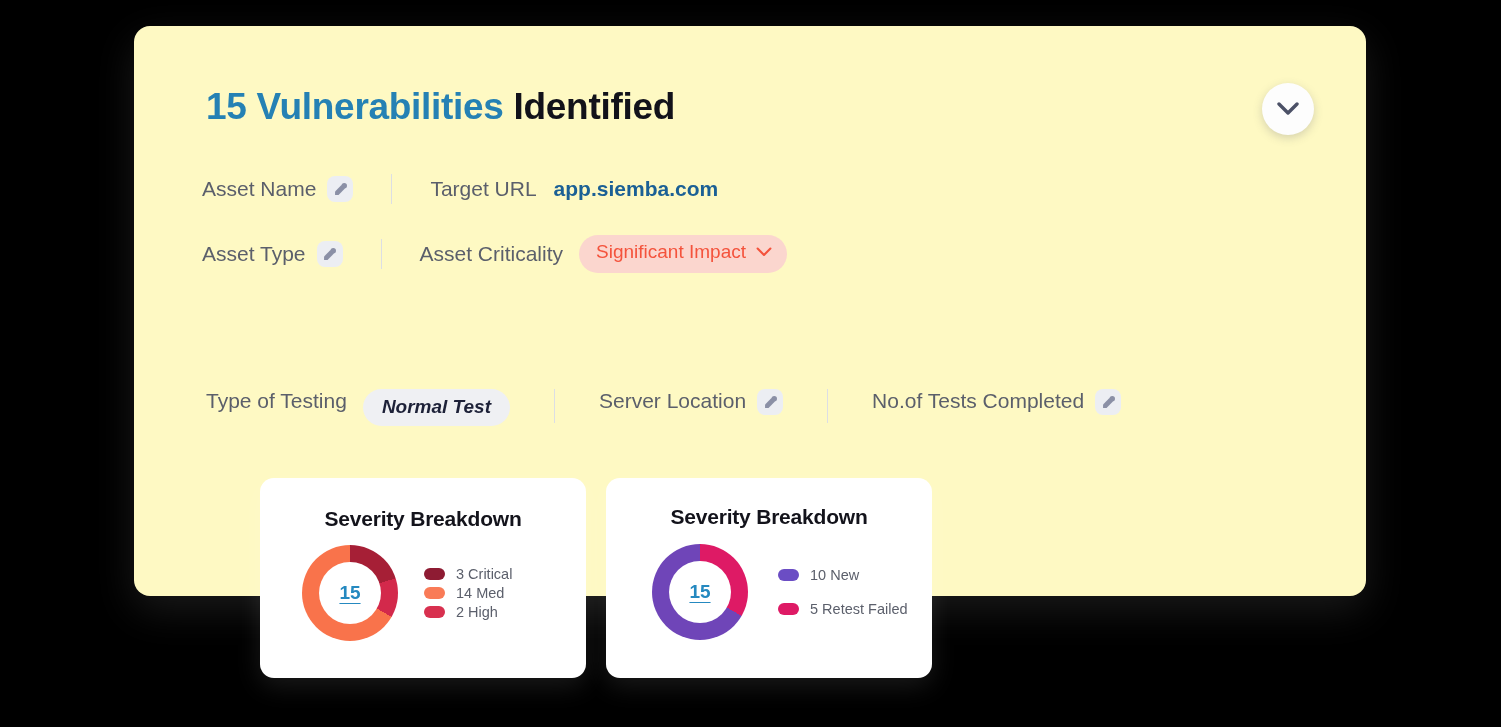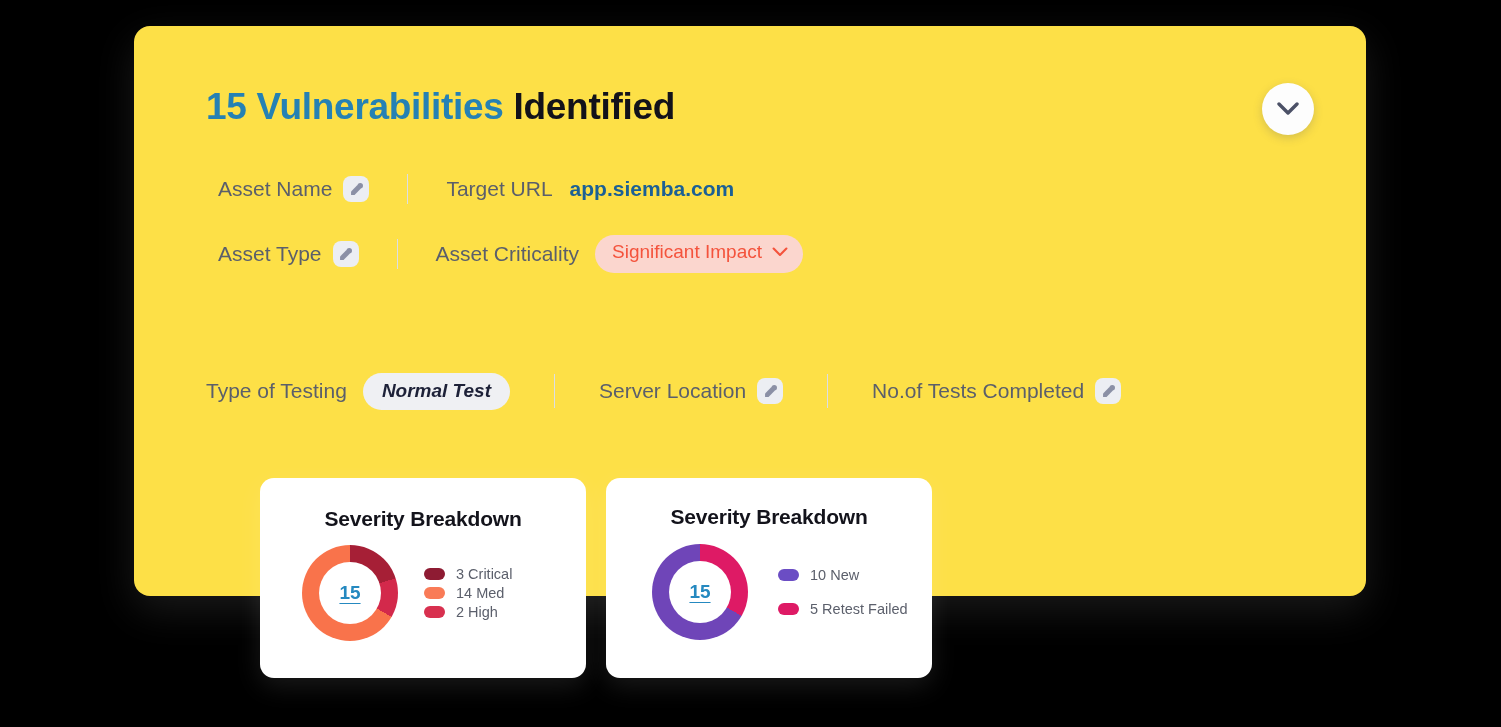--- a/index.html
+++ b/index.html
@@ -19,21 +19,21 @@
     background: #000000;
   }
 
   
   .main-card {
     position: absolute;
     left: 134px;
     top: 26px;
     width: 1232px;
     height: 570px;
-    background: #fde047;
+    background: #fef9c3;
     border-radius: 16px;
     box-shadow: 0 14px 40px rgba(255,255,255,0.10);
   }
 
   
   .header-row {
     position: absolute;
     left: 72px;
     top: 60px;
     display: flex;
@@ -61,21 +61,21 @@
     align-items: center;
     justify-content: center;
     border: none;
     cursor: pointer;
   }
   .collapse-btn svg { display: block; }
 
   
   .meta-row {
     position: absolute;
-    left: 84px;
+    left: 68px;
     display: flex;
     align-items: center;
     height: 34px;
     justify-content: space-between;
   }
   .meta-row.r1 { top: 146px; }
   .meta-row.r2 { top: 211px; }
 
   .meta-label {
     font-size: 21px;
@@ -128,23 +128,23 @@
     gap: 10px;
     cursor: pointer;
     white-space: nowrap;
   }
   .criticality-badge svg { display: block; flex: none; }
 
   
   .info-row {
     position: absolute;
     left: 72px;
-    top: 345px;
-    display: flex;
-    align-items: center;
+    top: 363px;
+    display: flex;
+    align-items: flex-start;
     height: 40px;
   }
   .info-label {
     font-size: 21px;
     color: #5b5f6b;
     white-space: nowrap;
   }
   .pill-badge {
     margin-left: 16px;
     background: #eff0f3;

